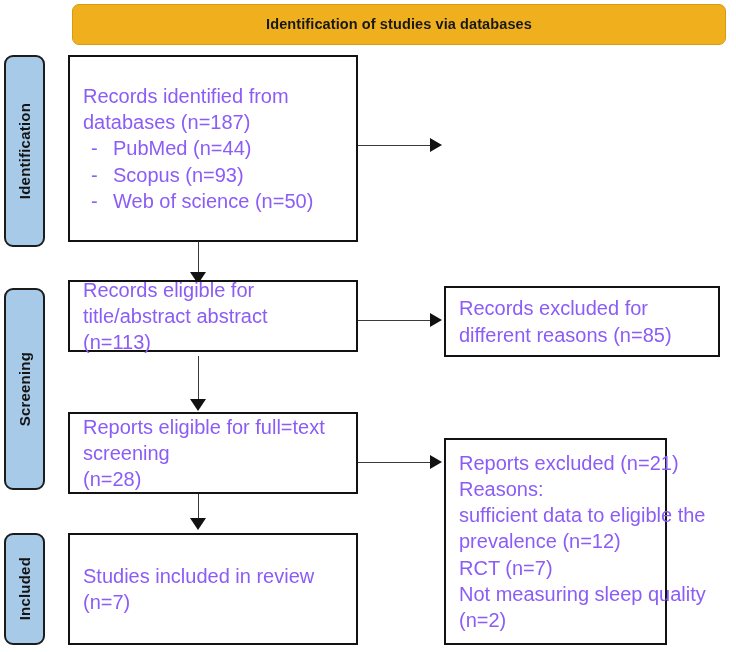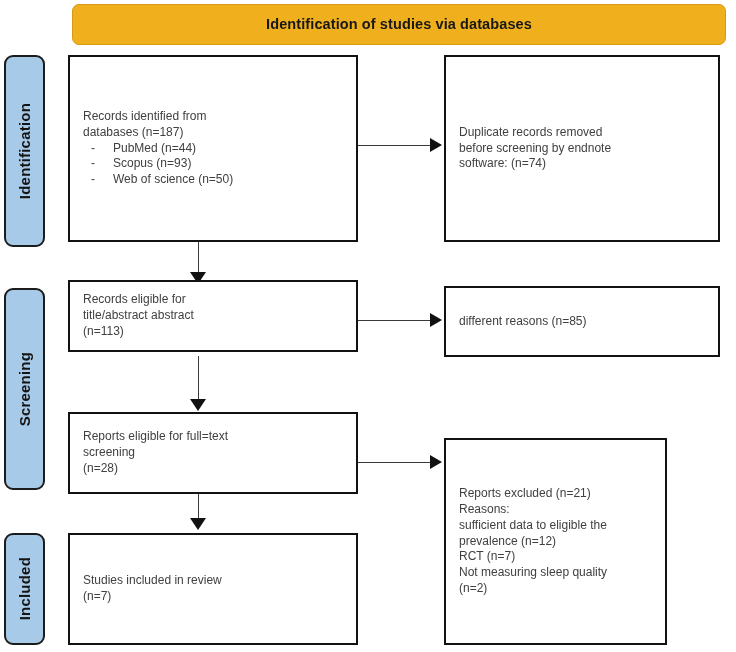--- a/index.html
+++ b/index.html
@@ -67,23 +67,23 @@
   
   .box {
     background: #ffffff;
     border: 2.5px solid #121212;
     display: flex;
     align-items: center;
   }
   .box-inner {
     padding: 0 16px 0 13px;
     width: 100%;
-    font-size: 12px;
+    font-size: 20px;
     line-height: 1.31;
-    color: #404040;
+    color: #8b5cf6;
   }
   .box-inner .ln { white-space: pre; }
   .bullets { margin: 0; padding: 0; list-style: none; }
   .bullets li {
     white-space: pre;
     padding-left: 30px;
     position: relative;
   }
   .bullets li .dash {
     position: absolute;
@@ -142,44 +142,38 @@
         <li><span class="dash">-</span><span>PubMed (n=44)</span></li>
         <li><span class="dash">-</span><span>Scopus (n=93)</span></li>
         <li><span class="dash">-</span><span>Web of science (n=50)</span></li>
       </ul>
     </div>
   </div>
 
   <div class="abs hline" style="left:358px; top:145px; width:74px;"></div>
   <div class="abs arrow-right" style="left:430px; top:138px;"></div>
 
-  <div class="abs box" style="left:444px; top:55px; width:276px; height:187px;">
-    <div class="box-inner">
-      <div class="ln">Duplicate records removed</div>
-      <div class="ln">before screening by endnote</div>
-      <div class="ln">software: (n=74)</div>
-    </div>
-  </div>
 
   <div class="abs vline" style="left:198px; top:242px; height:34px;"></div>
   <div class="abs arrow-down" style="left:190px; top:272px;"></div>
 
   <div class="abs box" style="left:68px; top:280px; width:290px; height:72px;">
     <div class="box-inner">
       <div class="ln">Records eligible for</div>
       <div class="ln">title/abstract abstract</div>
       <div class="ln">(n=113)</div>
     </div>
   </div>
 
   <div class="abs hline" style="left:358px; top:320px; width:74px;"></div>
   <div class="abs arrow-right" style="left:430px; top:313px;"></div>
 
   <div class="abs box" style="left:444px; top:286px; width:276px; height:71px;">
     <div class="box-inner">
+      <div class="ln">Records excluded for</div>
       <div class="ln">different reasons (n=85)</div>
     </div>
   </div>
 
   <div class="abs vline" style="left:198px; top:356px; height:46px;"></div>
   <div class="abs arrow-down" style="left:190px; top:399px;"></div>
 
   <div class="abs box" style="left:68px; top:412px; width:290px; height:82px;">
     <div class="box-inner">
       <div class="ln">Reports eligible for full=text</div>

